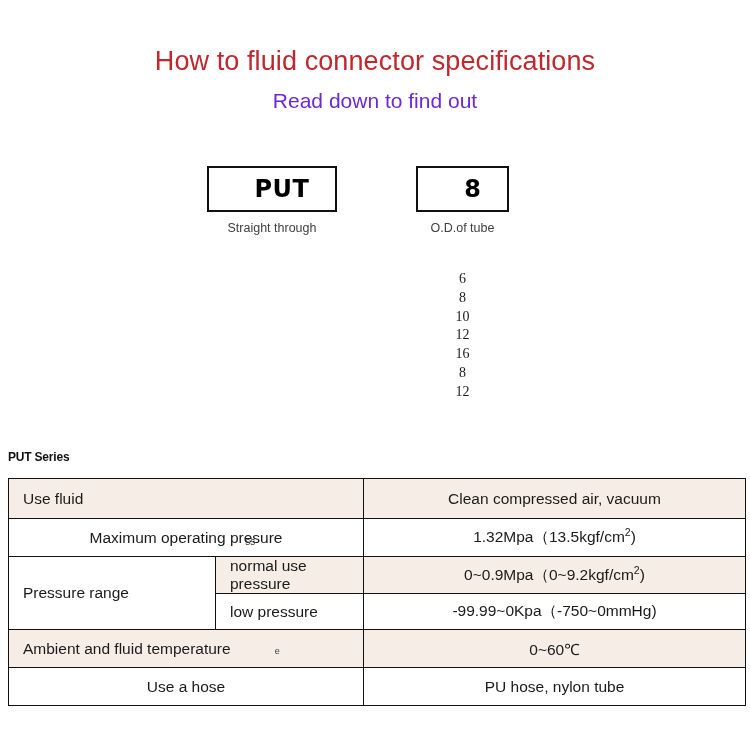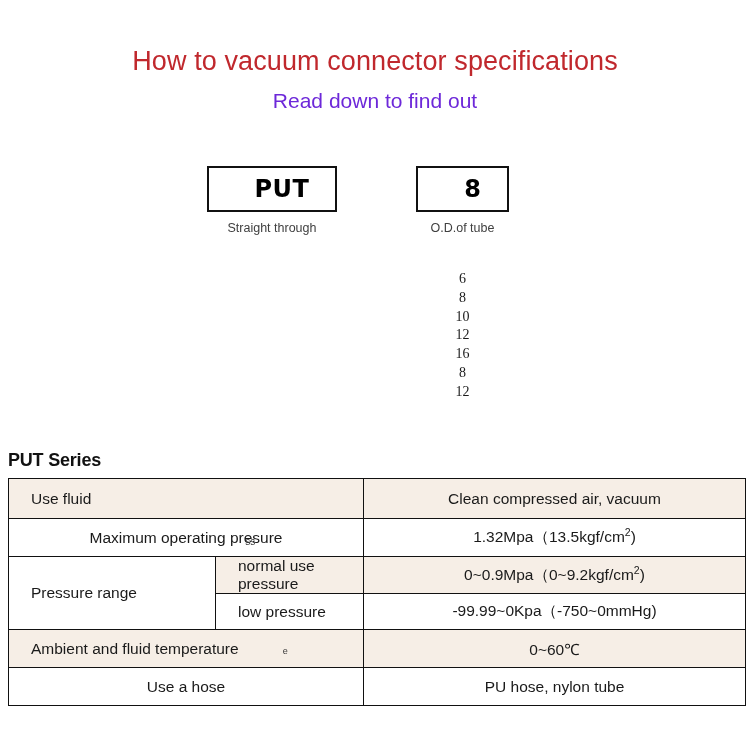--- a/index.html
+++ b/index.html
@@ -93,38 +93,38 @@
     line-height: 18.8px;
     color: #1a1a1a;
     font-family: "Liberation Serif", serif;
   }
 
   
   .series-heading {
     position: absolute;
     left: 8px;
     top: 450px;
-    font-size: 18px;
+    font-size: 12px;
     font-weight: bold;
     color: #111111;
     letter-spacing: -0.2px;
   }
 
   
   .spec-table {
     position: absolute;
     left: 8px;
     top: 478px;
     width: 737px;
     border-collapse: collapse;
     table-layout: fixed;
   }
   .spec-table td {
     border: 1px solid #111111;
-    padding: 0 22px;
+    padding: 0 14px;
     font-size: 15.5px;
     color: #1a1a1a;
     vertical-align: middle;
   }
   .row-beige td { background: #f6eee6; }
   .row-white td { background: #ffffff; text-align: center; }
   td.beige { background: #f6eee6 !important; }
   td.white { background: #ffffff !important; }
 
   .label-cell { text-align: left; }
@@ -151,21 +151,21 @@
     position: relative;
     left: -7px;
     top: 2px;
     color: #3a3a3a;
   }
   sup { font-size: 0.68em; }
 </style>
 </head>
 <body>
 
-<div class="main-title">How to vacuum connector specifications</div>
+<div class="main-title">How to fluid connector specifications</div>
 
 <div class="sub-title">Read down to find out</div>
 
 <div class="code-box" id="box-put">PUT</div>
 <div class="box-caption" id="caption-put">Straight through</div>
 
 <div class="code-box" id="box-od">8</div>
 <div class="box-caption" id="caption-od">O.D.of tube</div>
 
 <div class="option-list">

